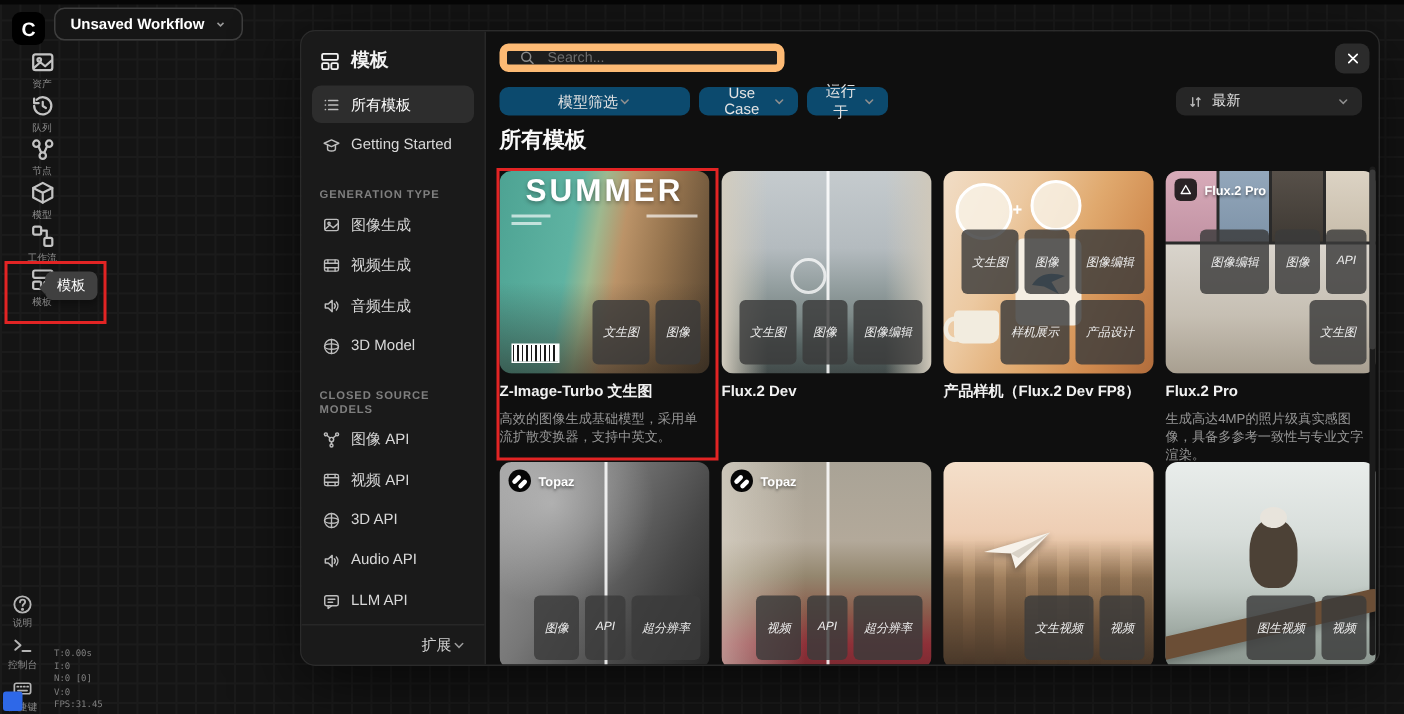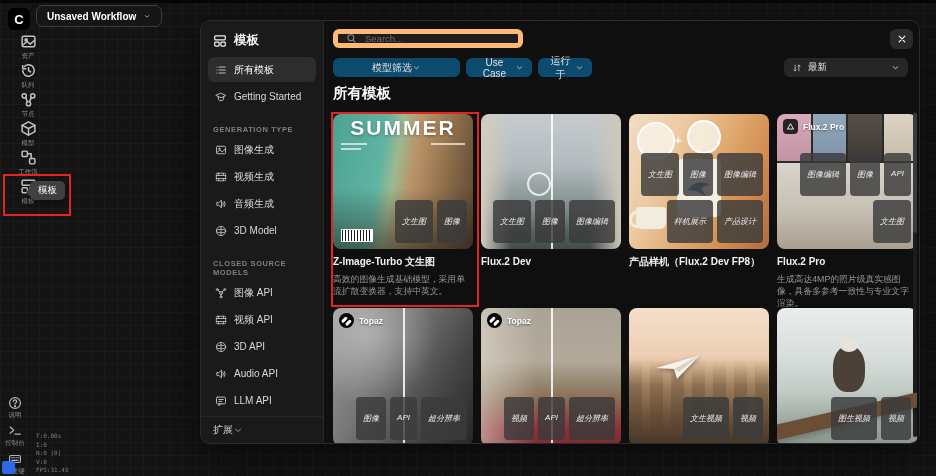--- a/index.html
+++ b/index.html
@@ -37,21 +37,21 @@
     box-shadow:0 10px 45px rgba(0,0,0,.65);}
   .panel{width:122px;background:#1a1a1a;border-right:1px solid #272727;position:relative;flex:none;}
   .p-head{display:flex;align-items:center;gap:7px;padding:11px 12px 6px;color:#f2f2f2;
     font-size:12.5px;font-weight:700;}
   .p-item{display:flex;align-items:center;gap:7px;height:25px;margin:2px 7px 0;padding:0 7px;
     border-radius:6px;color:#d8d8d8;font-size:10px;cursor:pointer;white-space:nowrap;}
   .p-item.sel{background:#2d2d2d;color:#fff;}
   .p-sec{margin:16px 0 3px 12px;font-size:7.5px;font-weight:700;letter-spacing:.6px;color:#7f7f7f;}
   .p-item svg{flex:none;color:#bdbdbd;}
   .p-foot{position:absolute;left:0;right:0;bottom:0;height:26px;border-top:1px solid #272727;
-    display:flex;align-items:center;justify-content:flex-start;padding:0 12px;
+    display:flex;align-items:center;justify-content:flex-end;padding:0 12px;
     color:#cfcfcf;font-size:10px;cursor:pointer;}
   .main{flex:1;background:#0f0f0f;position:relative;overflow:hidden;}
   
   .searchbox{position:absolute;left:9px;top:8px;width:190px;height:19px;background:#1d1d1d;
     border:5px solid #fdba74;border-radius:6px;display:flex;align-items:center;gap:6px;padding:0 8px;box-sizing:border-box;}
   .searchbox input{background:transparent;border:0;outline:0;color:#ccc;font-size:9.5px;width:100%;
     font-family:"Liberation Sans","DejaVu Sans",sans-serif;}
   .searchbox input::placeholder{color:#6e6e6e;}
   .closebtn{position:absolute;top:8px;right:6px;width:23px;height:20px;background:#2b2b2b;
     border:none;border-radius:6px;display:flex;align-items:center;justify-content:center;color:#fff;cursor:pointer;}

